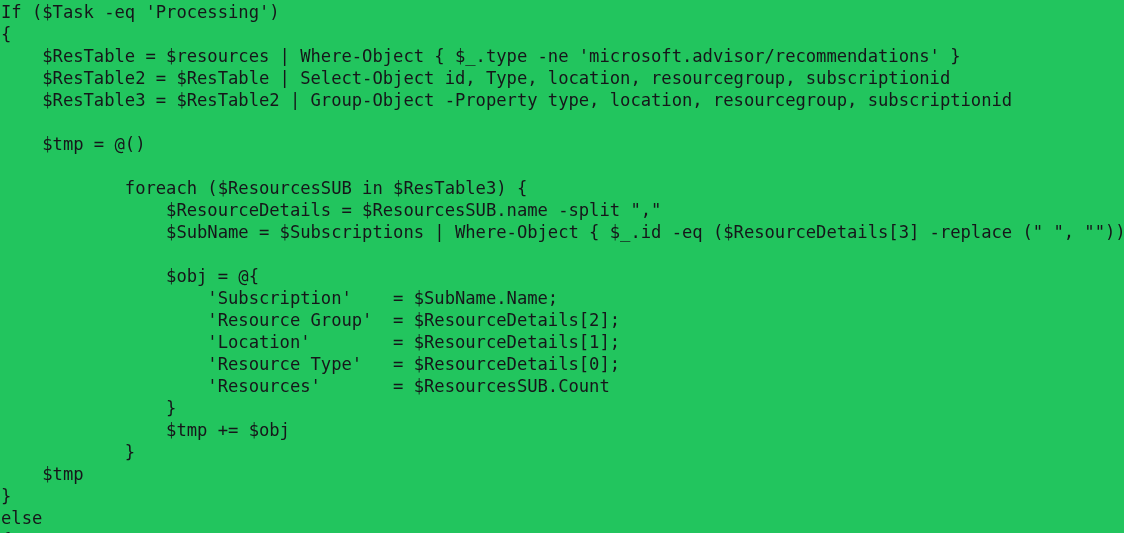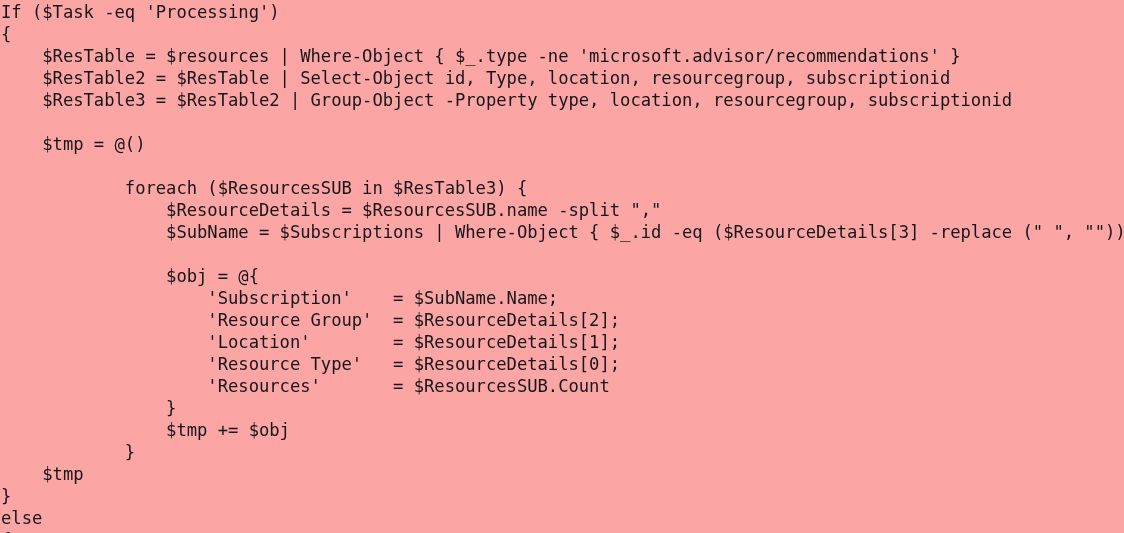--- a/index.html
+++ b/index.html
@@ -11,21 +11,21 @@
   body {
     width: 1124px;
     height: 533px;
     overflow: hidden;
     font-family: "DejaVu Sans Mono", "Liberation Mono", monospace;
   }
   #code-listing {
     position: relative;
     width: 1124px;
     height: 533px;
-    background: #fca5a5;
+    background: #22c55e;
     padding: 0;
     box-sizing: border-box;
     overflow: hidden;
   }
   .code-line {
     display: block;
     font-family: "DejaVu Sans Mono", "Liberation Mono", monospace;
     font-size: 17.2px;
     line-height: 22px;
     height: 22px;

